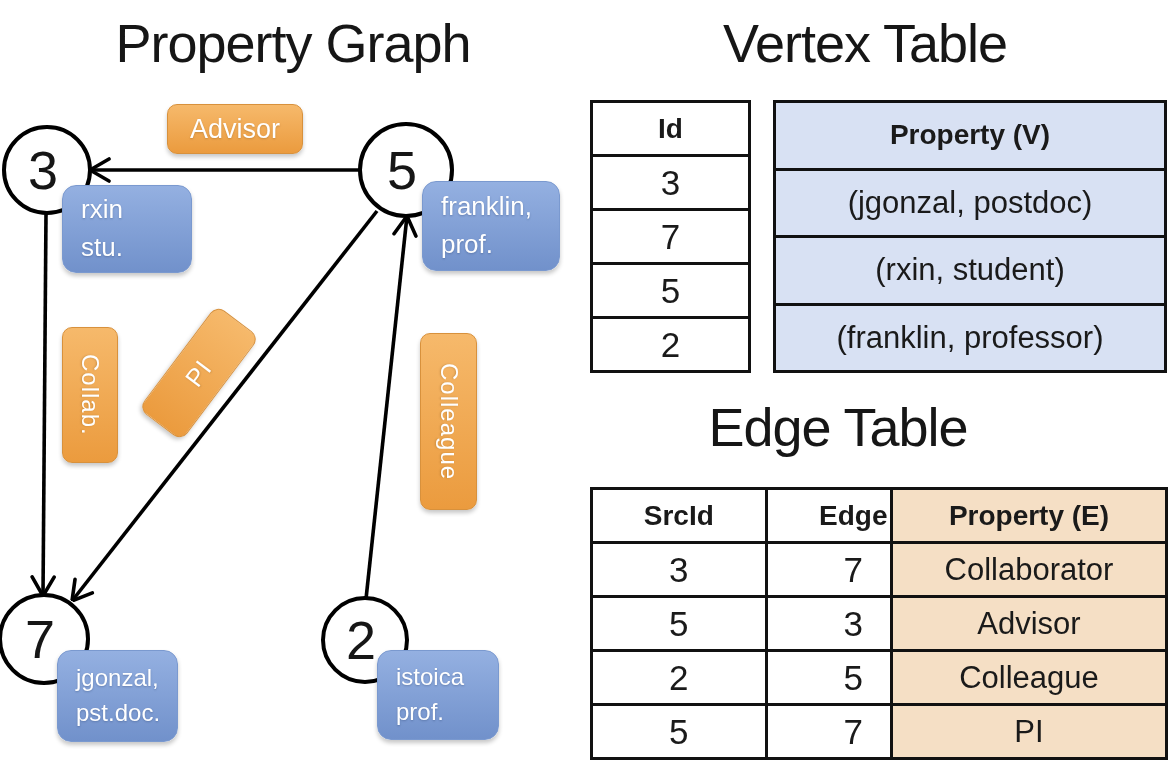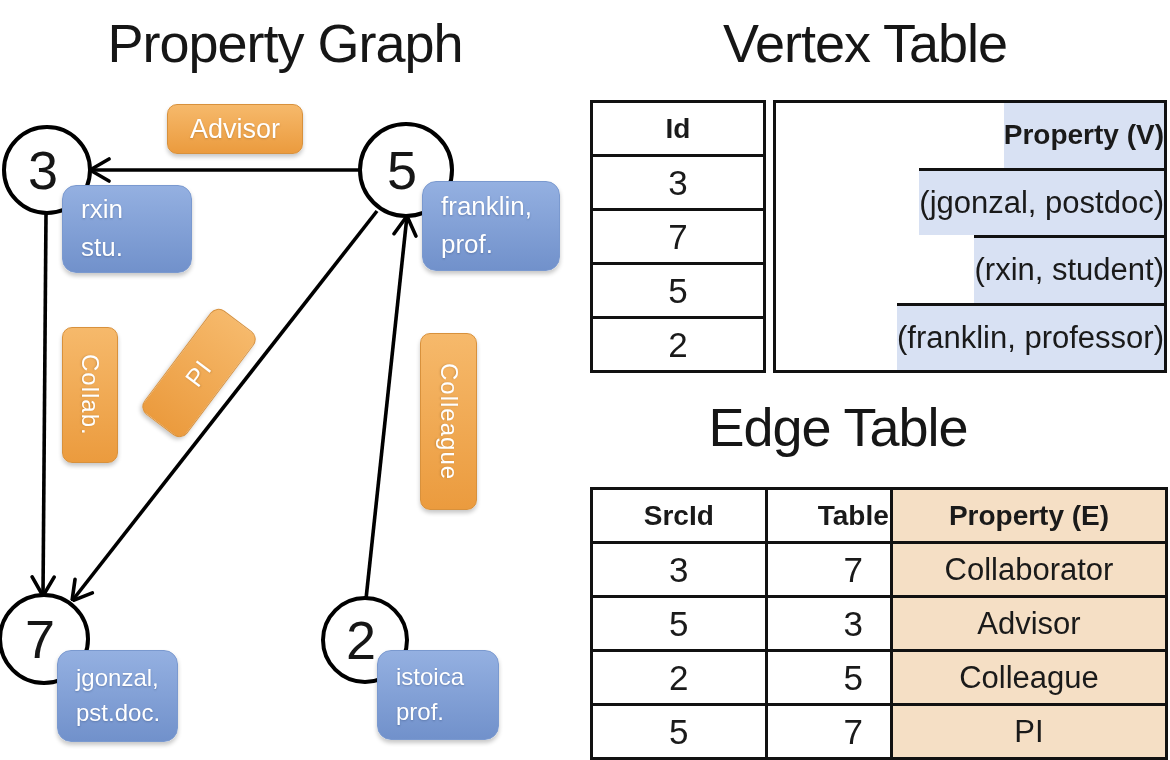--- a/index.html
+++ b/index.html
@@ -57,21 +57,21 @@
   .trow{flex:1;display:flex;box-sizing:border-box;}
   .trow .cell{flex:1;}
   .brd-l{border-left:3px solid #111;}
   .bg-blue{background:#d8e1f3;}
   .bg-tan{background:#f5dfc5;}
   svg text{font-family:"Liberation Sans",sans-serif;}
 </style>
 </head>
 <body>
 
-<div class="abs title" style="left:0;top:12px;width:570px;">Property Graph</div>
+<div class="abs title" style="left:8px;top:12px;width:570px;">Property Graph</div>
 <div class="abs title" style="left:580px;top:12px;width:570px;">Vertex Table</div>
 <div class="abs title" style="left:553px;top:396px;width:570px;">Edge Table</div>
 
 <svg class="abs" style="left:0;top:0;" width="585" height="760" viewBox="0 0 585 760">
   <defs>
     <marker id="ah" markerUnits="userSpaceOnUse" markerWidth="32" markerHeight="32" viewBox="-32 -16 32 32" refX="0" refY="0" orient="auto">
       <path d="M -19 -11 L 0 0 L -19 11" fill="none" stroke="#000" stroke-width="3.6" stroke-linecap="round"></path>
     </marker>
   </defs>
 
@@ -122,38 +122,38 @@
     <div>pst.doc.</div>
   </div>
 </div>
 <div class="pill blue box-istoica">
   <div class="lines">
     <div>istoica</div>
     <div>prof.</div>
   </div>
 </div>
 
-<div class="subtable" style="left:590px;top:100px;width:176px;height:273px;justify-content:flex-end;">
+<div class="subtable" style="left:590px;top:100px;width:161px;height:273px;justify-content:flex-end;">
   <div class="cell hdr">Id</div>
   <div class="cell num rowline">3</div>
   <div class="cell num rowline">7</div>
   <div class="cell num rowline">5</div>
   <div class="cell num rowline">2</div>
 </div>
-<div class="subtable" style="left:773px;top:100px;width:394px;height:273px;align-items:flex-end;">
+<div class="subtable" style="left:773px;top:100px;width:394px;height:273px;">
   <div class="cell hdr bg-blue">Property (V)</div>
   <div class="cell bg-blue rowline">(jgonzal, postdoc)</div>
   <div class="cell bg-blue rowline">(rxin, student)</div>
   <div class="cell bg-blue rowline">(franklin, professor)</div>
 </div>
 
 <div class="subtable" style="left:590px;top:487px;width:352px;height:273px;">
   <div class="trow">
     <div class="cell hdr">SrcId</div>
-    <div class="cell hdr brd-l">Table</div>
+    <div class="cell hdr brd-l">Edge</div>
   </div>
   <div class="trow rowline">
     <div class="cell num">3</div>
     <div class="cell num brd-l">7</div>
   </div>
   <div class="trow rowline">
     <div class="cell num">5</div>
     <div class="cell num brd-l">3</div>
   </div>
   <div class="trow rowline">

